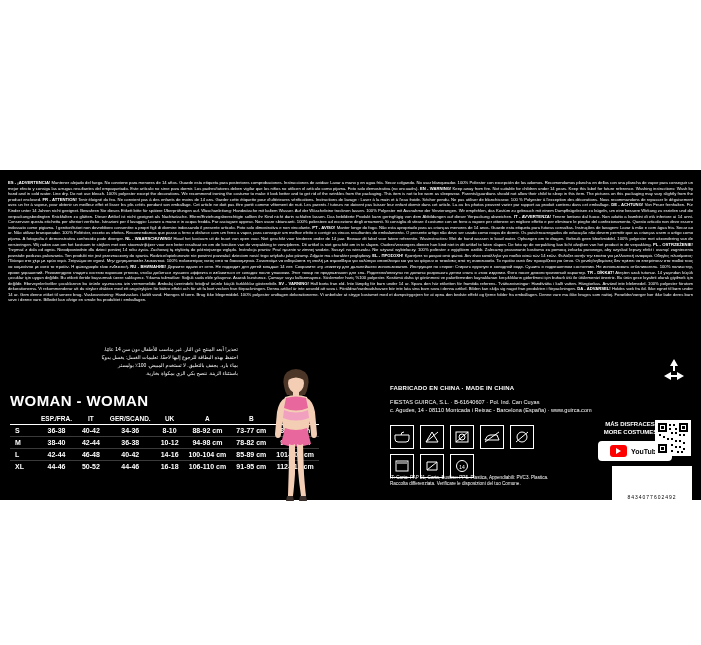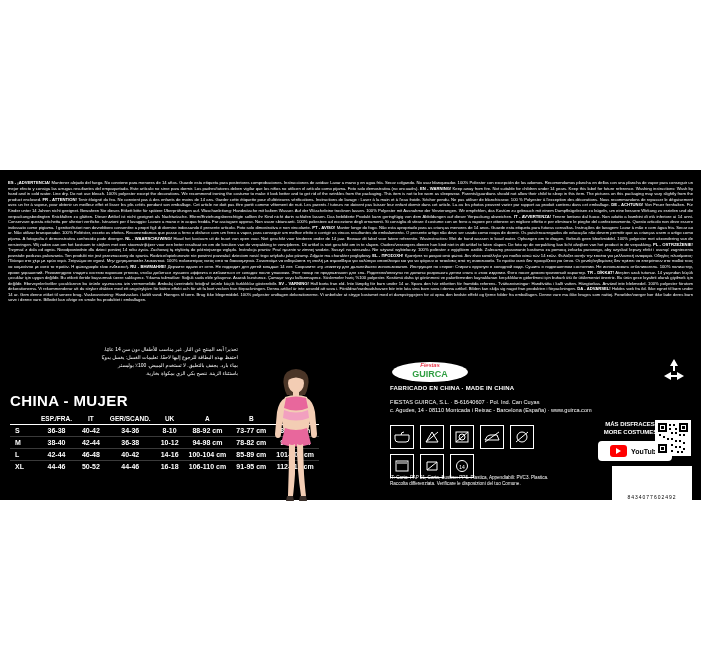--- a/index.html
+++ b/index.html
@@ -52,21 +52,21 @@
         <p><b>ES - ¡ADVERTENCIA!</b> Mantener alejado del fuego. No conviene para menores de 14 años. Guarde esta etiqueta para posteriores comprobaciones. Instrucciones de avidao: Lavar a mano y en agua fría. Secar colgando. No usar blanqueador. 100% Poliester con excepción de los adornos. Recomendamos plancha en dellos con una plancha de vapor para conseguir un mejor efecto y consiga las arrugas resultantes del empaquetado. Este artículo no sirve para dormir. Los padres/tutores deben vigilar que los niños no utilicen el artículo como pijama. Foto solo demostrativa (no oncuadrs). <b>EN - WARNING!</b> Keep away from fire. Not suitable for children under 14 years. Keep this label for future reference. Washing instructions: Wash by hand and in cold water. Line dry. Do not use bleach. 100% polyester except the decorations. We recommend ironing the costume to make it look better and to get rid of the wrinkles from the packaging. This item is not to be worn as sleepwear. Parents/guardians should not allow their child to sleep in this item. The pictures on this packaging may vary slightly from the product enclosed. <b>FR - ATTENTION!</b> Tenir éloigné du feu. Ne convient pas à des enfants de moins de 14 ans. Garder cette étiquette pour d'ultérieures vérifications. Instructions de lavage : Laver à la main et à l'eau froide. Sécher pendu. Ne pas utiliser de blanchisseur. 100 % Polyester à l'exception des décorations. Nous recommandons de repasser le déguisement avec un fer à vapeur, pour obtenir un meilleur effet et lisser les plis créés pendant son emballage. Cet article ne doit pas être porté comme vêtement de nuit. Les parents / tuteurs ne doivent pas laisser leur enfant dormir dans cet article. La ou les photos peuvent varier par rapport au produit contenu dans cet emballage. <b>DE - ACHTUNG!</b> Von Feuer fernhalten. Für Kinder unter 14 Jahren nicht geeignet. Bewahren Sie dieses Etikett bitte für spätere Überprüfungen auf. Waschanleitung: Handwäsche mit kaltem Wasser. Auf der Wäscheleine trocknen lassen. 100% Polyester mit Ausnahme der Verzierungen. Wir empfehlen, das Kostüm zu gebrauch mit einem Dampfbügeleisen zu bügeln, um eine bessere Wirkung zu erzielen und die verpackungsbedingten Knickfalten zu glätten. Dieser Artikel ist nicht geeignet als Nachtwäsche. Eltern/Erziehungsberechtigte sollten ihr Kind nicht darin schlafen lassen. Das bebilderte Produkt kann geringfügig von dem Abbildungen auf dieser Verpackung abweichen. <b>IT - AVVERTENZA!</b> Tenere lontano dal fuoco. Non adatto a bambini di età inferiore ai 14 anni. Conservare questa etichetta per ulteriori verifiche. Istruzioni per il lavaggio: Lavare a mano e in acqua fredda. Far asciugare appeso. Non usare sbiancanti. 100% poliestere ad eccezione degli ornamenti. Si consiglia di stirare il costume con un ferro a vapore per ottenere un migliore effetto e per eliminare le pieghe del confezionamento. Questo articolo non deve essere indossato come pigiama. I genitori/tutori non dovrebbero consentire a propri figli di dormire indossando il presente articolo. Foto solo dimostrativa e non vincolante. <b>PT - AVISO!</b> Manter longe do fogo. Não esta apropriado para as crianças menores de 14 anos. Guarde esta etiqueta para futuras consultas. Instruções de lavagem: Lavar à mão e com água fria. Secar ao ar. Não utilizar branqueador. 100% Poliéster, exceto os efeitos. Recomendamos que passe a ferro o disfarce com um ferro a vapor, para conseguir um melhor efeito e corrigir os vincos resultantes do embalamento. O presente artigo não deve ser usado como roupa de dormir. Os pais/encarregados de educação não devem permitir que as crianças usem o artigo como pijama. A fotografia é demonstrativa conhecido pode diverger. <b>NL - WAARSCHUWING!</b> Houd het kostuum uit de buurt van open vuur. Niet geschikt voor kinderen onder de 14 jaar. Bewaar dit label voor latere referentie. Wasinstructies: Met de hand wassen in koud water. Ophangen om te drogen. Gebruik geen bleekmiddel. 100% polyester met uitzondering van de versieringen. Wij raden aan om het kostuum te strijken met een stoomstrijkijzer voor een beter resultaat en om de kreuken van de verpakking te verwijderen. Dit artikel is niet geschikt om in te slapen. Ouders/verzorgers dienen hun kind niet in dit artikel te laten slapen. De foto op de verpakking kan licht afwijken van het product in de verpakking. <b>PL - OSTRZEŻENIE!</b> Trzymać z dala od ognia. Nieodpowiednie dla dzieci poniżej 14 roku życia. Zachowaj tę etykietę do późniejszego wglądu. Instrukcja prania: Prać ręcznie w zimnej wodzie. Suszyć na wieszaku. Nie używać wybielaczy. 100% poliester z wyjątkiem ozdób. Zalecamy prasowanie kostiumu za pomocą żelazka parowego, aby uzyskać lepszy efekt i usunąć zagniecenia powstałe podczas pakowania. Ten produkt nie jest przeznaczony do spania. Rodzice/opiekunowie nie powinni pozwalać dzieciom nosić tego artykułu jako piżamy. Zdjęcie ma charakter poglądowy. <b>EL - ΠΡΟΣΟΧΗ!</b> Κρατήστε το μακριά από φωτιά. Δεν είναι κατάλληλο για παιδιά κάτω των 14 ετών. Φυλάξτε αυτήν την ετικέτα για μελλοντική αναφορά. Οδηγίες πλυσίματος: Πλύσιμο στο χέρι με κρύο νερό. Στέγνωμα σε σχοινί. Μην χρησιμοποιείτε λευκαντικό. 100% πολυεστέρας εκτός από τα διακοσμητικά. Συνιστούμε να σιδερώσετε τη στολή με ατμοσίδερο για καλύτερο αποτέλεσμα και για να φύγουν οι τσακίσεις από τη συσκευασία. Το προϊόν αυτό δεν προορίζεται για ύπνο. Οι γονείς/κηδεμόνες δεν πρέπει να επιτρέπουν στα παιδιά τους να κοιμούνται με αυτό το προϊόν. Η φωτογραφία είναι ενδεικτική. <b>RU - ВНИМАНИЕ!</b> Держите вдали от огня. Не подходит для детей младше 14 лет. Сохраните эту этикетку для дальнейшего использования. Инструкция по стирке: Стирать вручную в холодной воде. Сушить в подвешенном состоянии. Не использовать отбеливатель. 100% полиэстер, кроме украшений. Рекомендуем гладить костюм паровым утюгом, чтобы добиться лучшего эффекта и избавиться от складок после упаковки. Этот товар не предназначен для сна. Родители/опекуны не должны разрешать детям спать в этом изделии. Фото носит демонстративный характер. <b>TR - DİKKAT!</b> Ateşten uzak tutunuz. 14 yaşından küçük çocuklar için uygun değildir. Bu etiketi ileride başvurmak üzere saklayınız. Yıkama talimatları: Soğuk suda elde yıkayınız. Asarak kurutunuz. Çamaşır suyu kullanmayınız. Süslemeler hariç %100 polyester. Kostümü daha iyi görünmesi ve paketlemeden kaynaklanan kırışıklıkların giderilmesi için buharlı ütü ile ütülemenizi öneririz. Bu ürün gece kıyafeti olarak giyilmek için değildir. Ebeveynler/veliler çocuklarının bu ürünle uyumasına izin vermemelidir. Ambalaj üzerindeki fotoğraf ürünle küçük farklılıklar gösterebilir. <b>SV - VARNING!</b> Håll borta från eld. Inte lämplig för barn under 14 år. Spara den här etiketten för framtida referens. Tvättanvisningar: Handtvätta i kallt vatten. Hängtorkas. Använd inte blekmedel. 100% polyester förutom dekorationerna. Vi rekommenderar att du stryker dräkten med ett ångstrykjärn för bättre effekt och för att få bort vecken från förpackningen. Denna artikel är inte avsedd att sova i. Föräldrar/vårdnadshavare bör inte låta sina barn sova i denna artikel. Bilden kan skilja sig något från produkten i förpackningen. <b>DA - ADVARSEL!</b> Holdes væk fra ild. Ikke egnet til børn under 14 år. Gem denne etiket til senere brug. Vaskeanvisning: Håndvaskes i koldt vand. Hænges til tørre. Brug ikke blegemiddel. 100% polyester undtagen dekorationerne. Vi anbefaler at stryge kostumet med et dampstrygejern for at opnå den bedste effekt og fjerne folder fra emballagen. Denne vare må ikke bruges som nattøj. Forældre/værger bør ikke lade deres barn sove i denne vare. Billedet kan afvige en smule fra produktet i emballagen.</p>
       </div>
 
     <div class="arabic" id="arabic">
         <div>تحذير! أبعد المنتج عن النار. غير مناسب للأطفال دون سن 14 عامًا.</div>
         <div>احتفظ بهذه البطاقة للرجوع إليها لاحقًا. تعليمات الغسل: يغسل يدويًا</div>
         <div>بماء بارد. يجفف بالتعليق. لا تستخدم المبيض. 100٪ بوليستر</div>
         <div>باستثناء الزينة. ننصح بكي الزي بمكواة بخارية.</div>
       </div>
 
-    <div class="woman-title">CHINA - MUJER</div>
+    <div class="woman-title">WOMAN - WOMAN</div>
 
     <table class="size-table">
       <thead>
           <tr id="size-head">
             <th class="col-size"></th>
             <th>ESP./FRA.</th>
             <th>IT</th>
             <th>GER/SCAND.</th>
             <th>UK</th>
             <th>A</th>
@@ -141,27 +141,20 @@
 
           <path d="M33 78 q3 2 6 0 l0 30 q-1 14 -2 22 l-5 0 q1 -26 1 -52z" fill="#f3cdb4"></path>
           <path d="M41 78 q3 2 6 0 l1 30 q1 14 2 22 l-5 0 q-4 -26 -4 -52z" fill="#f3cdb4"></path>
 
           <path d="M31 130 l6 0 l1 5 l-8 0z" fill="#3a2f2a"></path>
           <path d="M44 130 l6 0 l1 5 l-8 0z" fill="#3a2f2a"></path>
         </g>
       </svg>
     </div>
 
-    <div class="logo-wrap">
-      <svg width="80" height="28" viewBox="0 0 80 28">
-        <ellipse cx="40" cy="16" rx="38" ry="10" fill="#ffffff"></ellipse>
-        <text x="40" y="11" font-family="Liberation Sans, sans-serif" font-size="6" fill="#e2001a" text-anchor="middle" font-style="italic" id="logo-top-t">Fiestas</text>
-        <text x="40" y="21" font-family="Liberation Sans, sans-serif" font-size="9" font-weight="bold" fill="#2f9e41" text-anchor="middle" id="logo-main-t">GUIRCA</text>
-      </svg>
-    </div>
 
     <div class="made-in">FABRICADO EN CHINA · MADE IN CHINA</div>
     <div class="company" id="company">
         <div>FIESTAS GUIRCA, S.L. · B-61640607 · Pol. Ind. Can Cuyas</div>
         <div>c. Agudes, 14 - 08110 Montcada i Reixac - Barcelona (España) · www.guirca.com</div>
       </div>
 
     <div class="recycle">
       <svg width="28" height="28" viewBox="0 0 28 28">
         <path d="M14 3 l4 7 h-3 v5 h-2 v-5 h-3z" fill="#ffffff"></path>

